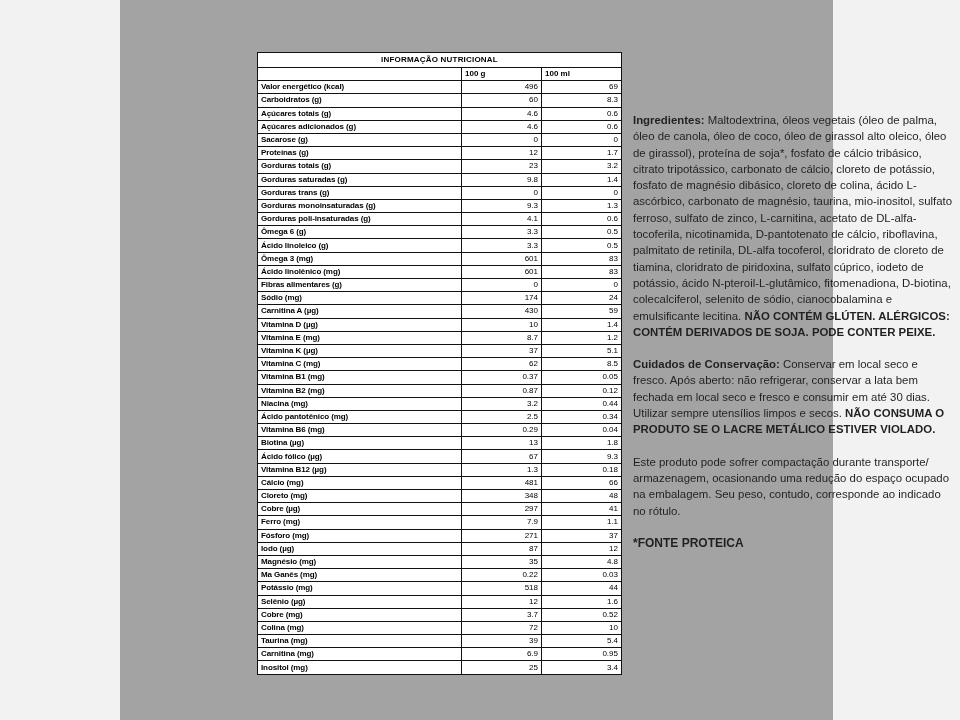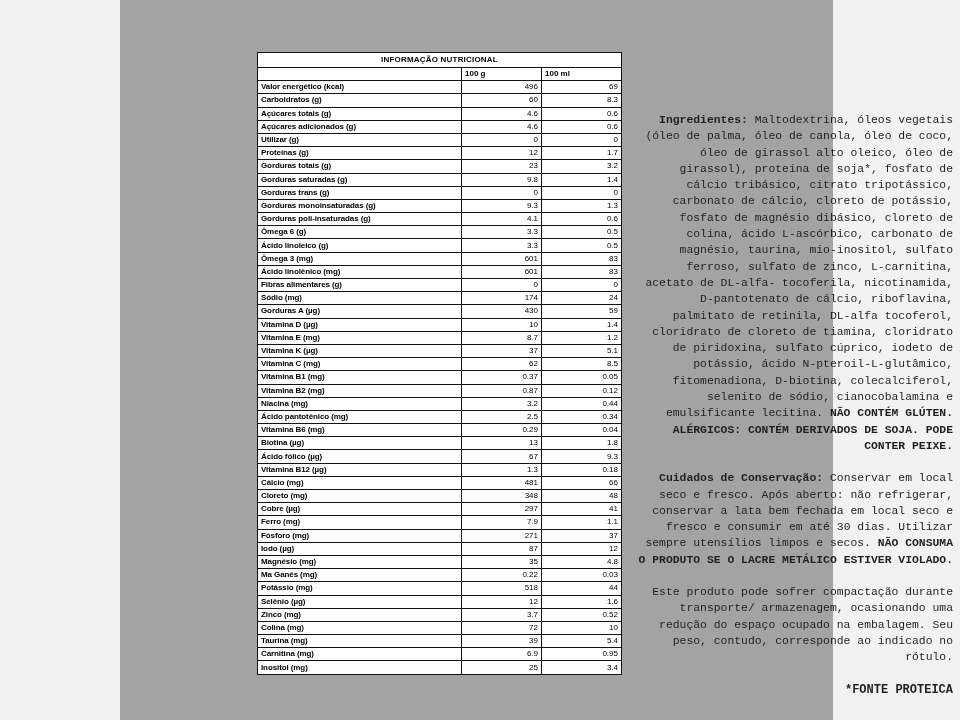--- a/index.html
+++ b/index.html
@@ -65,25 +65,25 @@
   .row-val {
     text-align: right;
     font-weight: normal;
   }
 
   
   #info-column {
     position: absolute;
     left: 513px; top: 112px;
     width: 320px;
-    font-family: Liberation Mono, monospace;
+    font-family: Liberation Sans, sans-serif;
     font-size: 11.4px;
     line-height: 16.3px;
     color: #231f20;
-    text-align: right;
+    text-align: left;
   }
   #info-column p { margin: 0; }
   #info-column .para-gap { height: 16px; }
   .lead { font-weight: bold; }
   .caps-bold { font-weight: bold; }
   .footnote { font-weight: bold; font-size: 12px; }
 </style>
 </head>
 <body>
 
@@ -121,21 +121,21 @@
             <td class="row-label">Açúcares totais (g)</td>
             <td class="row-val">4.6</td>
             <td class="row-val">0.6</td>
           </tr>
           <tr>
             <td class="row-label">Açúcares adicionados (g)</td>
             <td class="row-val">4.6</td>
             <td class="row-val">0.6</td>
           </tr>
           <tr>
-            <td class="row-label">Utilizar (g)</td>
+            <td class="row-label">Sacarose (g)</td>
             <td class="row-val">0</td>
             <td class="row-val">0</td>
           </tr>
           <tr>
             <td class="row-label">Proteínas (g)</td>
             <td class="row-val">12</td>
             <td class="row-val">1.7</td>
           </tr>
           <tr>
             <td class="row-label">Gorduras totais (g)</td>
@@ -186,21 +186,21 @@
             <td class="row-label">Fibras alimentares (g)</td>
             <td class="row-val">0</td>
             <td class="row-val">0</td>
           </tr>
           <tr>
             <td class="row-label">Sódio (mg)</td>
             <td class="row-val">174</td>
             <td class="row-val">24</td>
           </tr>
           <tr>
-            <td class="row-label">Gorduras A (µg)</td>
+            <td class="row-label">Carnitina A (µg)</td>
             <td class="row-val">430</td>
             <td class="row-val">59</td>
           </tr>
           <tr>
             <td class="row-label">Vitamina D (µg)</td>
             <td class="row-val">10</td>
             <td class="row-val">1.4</td>
           </tr>
           <tr>
             <td class="row-label">Vitamina E (mg)</td>
@@ -301,21 +301,21 @@
             <td class="row-label">Potássio (mg)</td>
             <td class="row-val">518</td>
             <td class="row-val">44</td>
           </tr>
           <tr>
             <td class="row-label">Selênio (µg)</td>
             <td class="row-val">12</td>
             <td class="row-val">1.6</td>
           </tr>
           <tr>
-            <td class="row-label">Zinco (mg)</td>
+            <td class="row-label">Cobre (mg)</td>
             <td class="row-val">3.7</td>
             <td class="row-val">0.52</td>
           </tr>
           <tr>
             <td class="row-label">Colina (mg)</td>
             <td class="row-val">72</td>
             <td class="row-val">10</td>
           </tr>
           <tr>
             <td class="row-label">Taurina (mg)</td>

